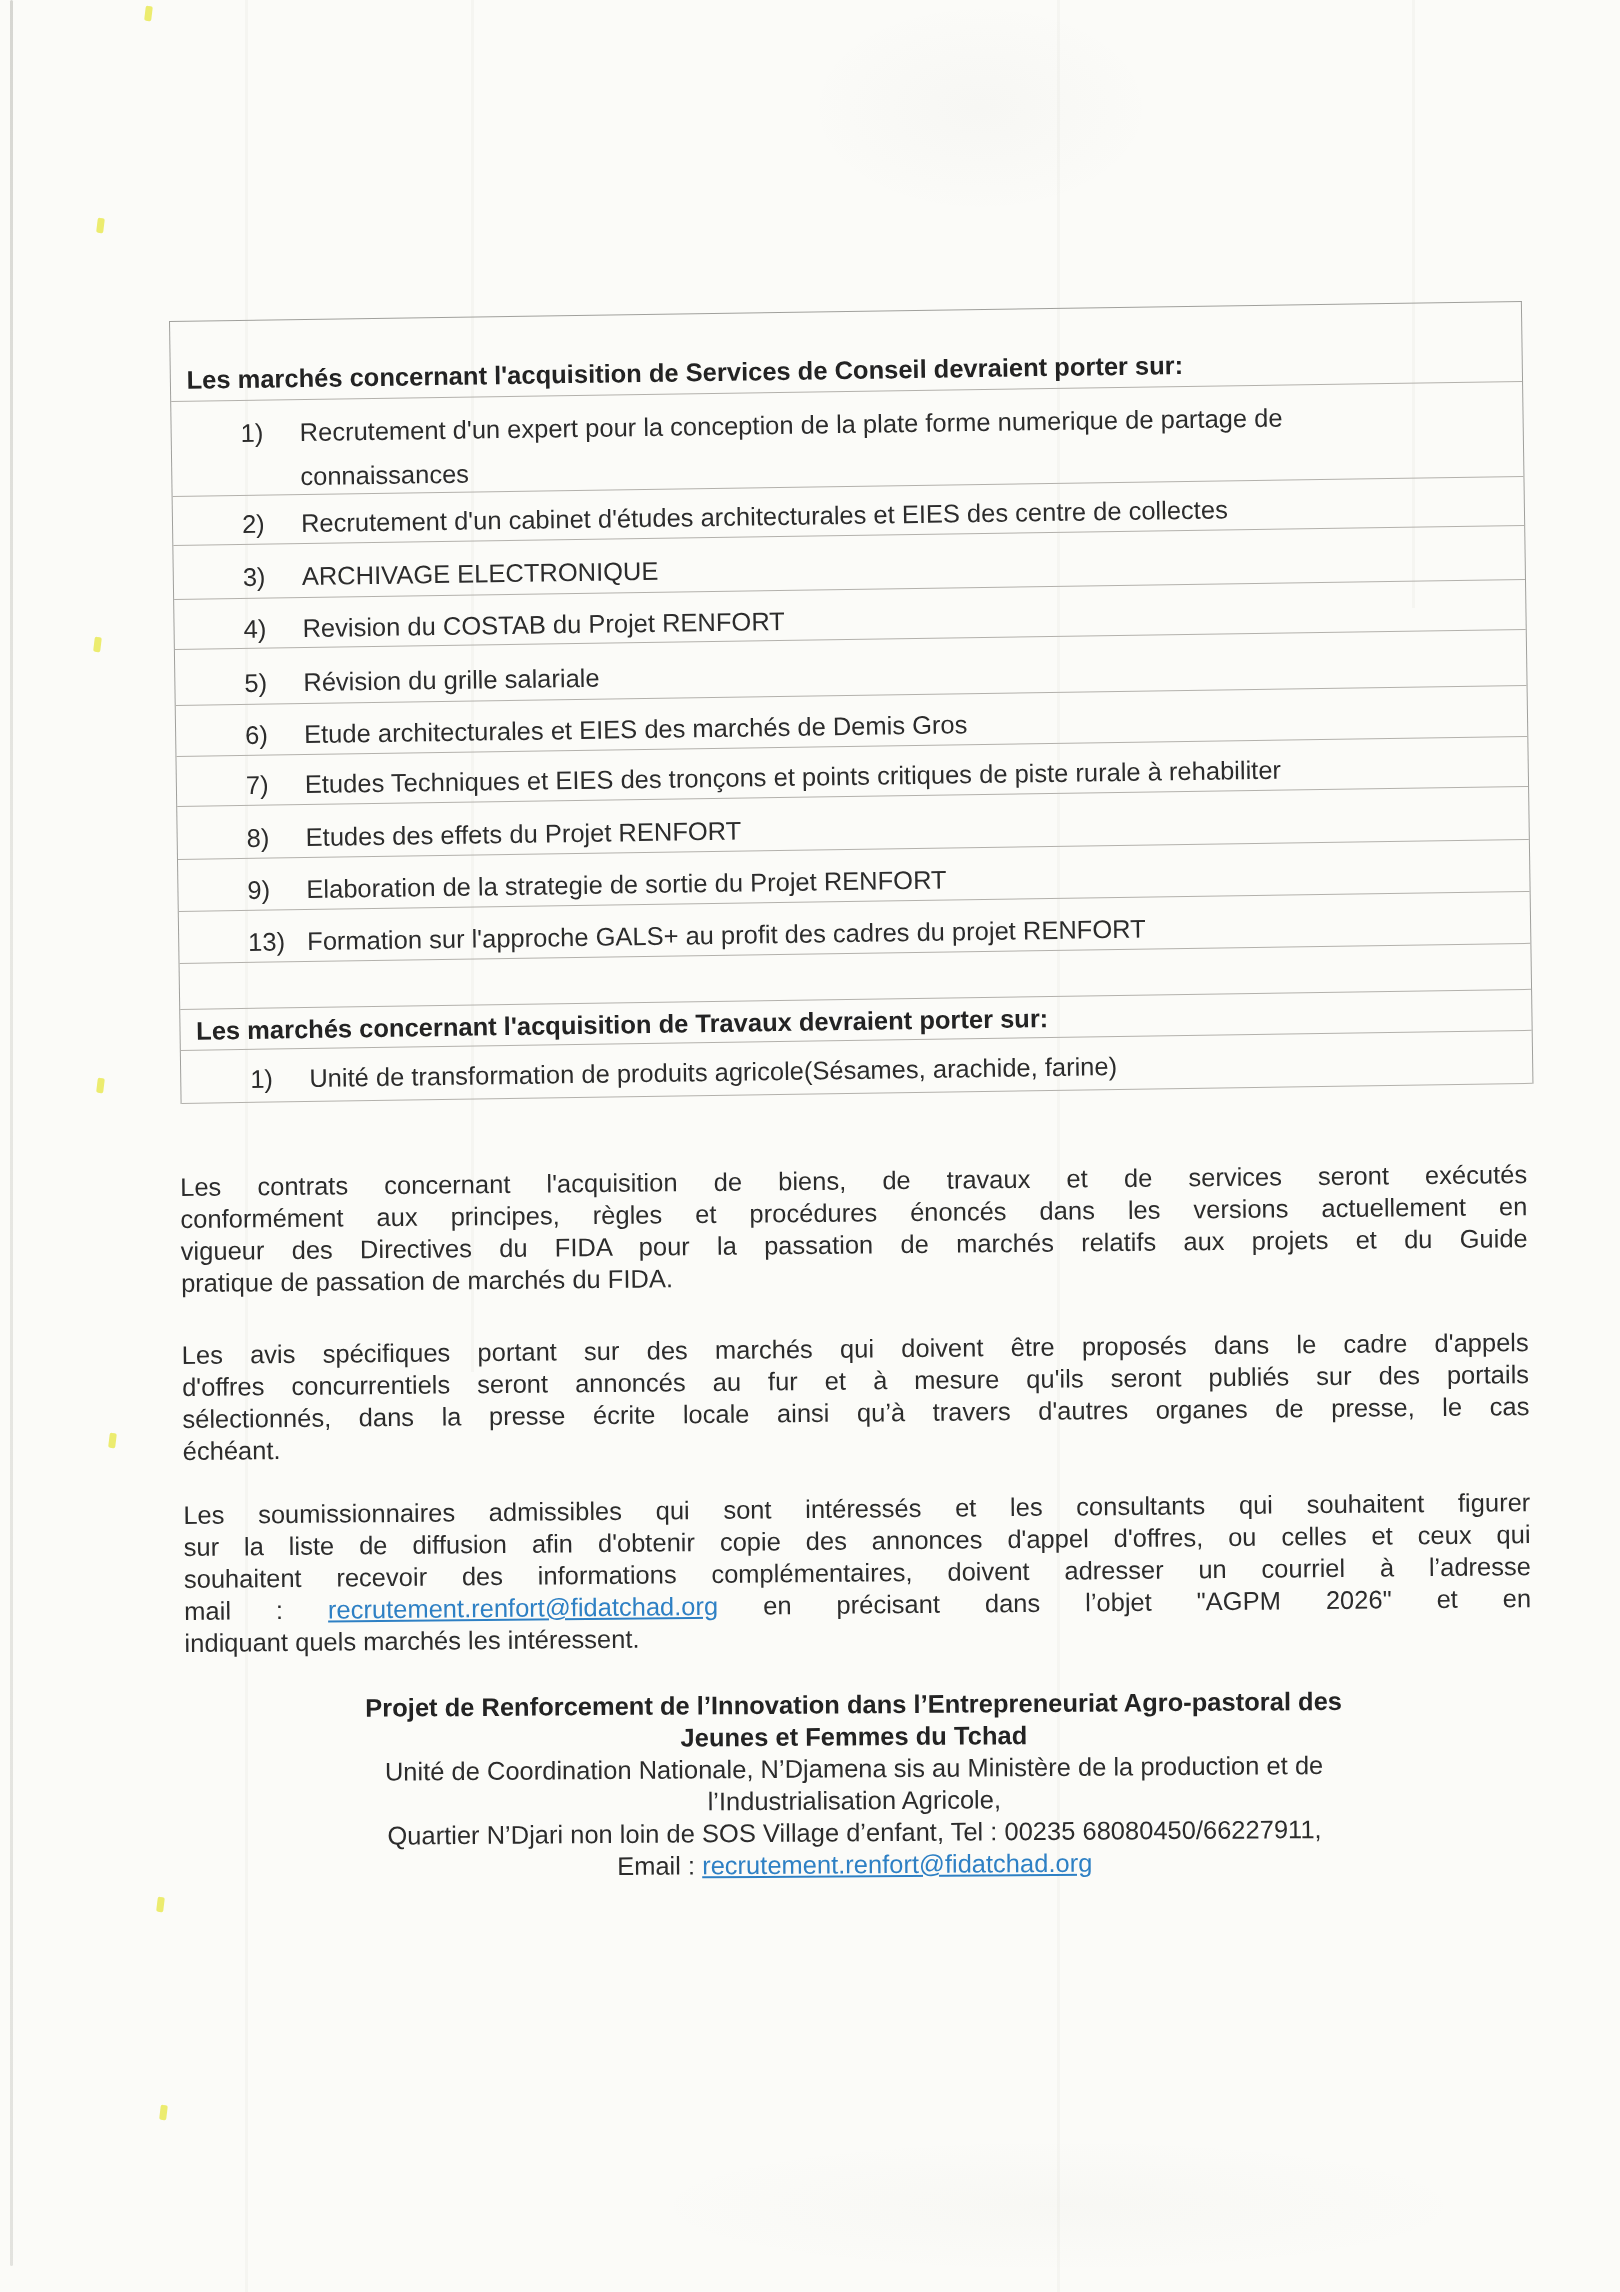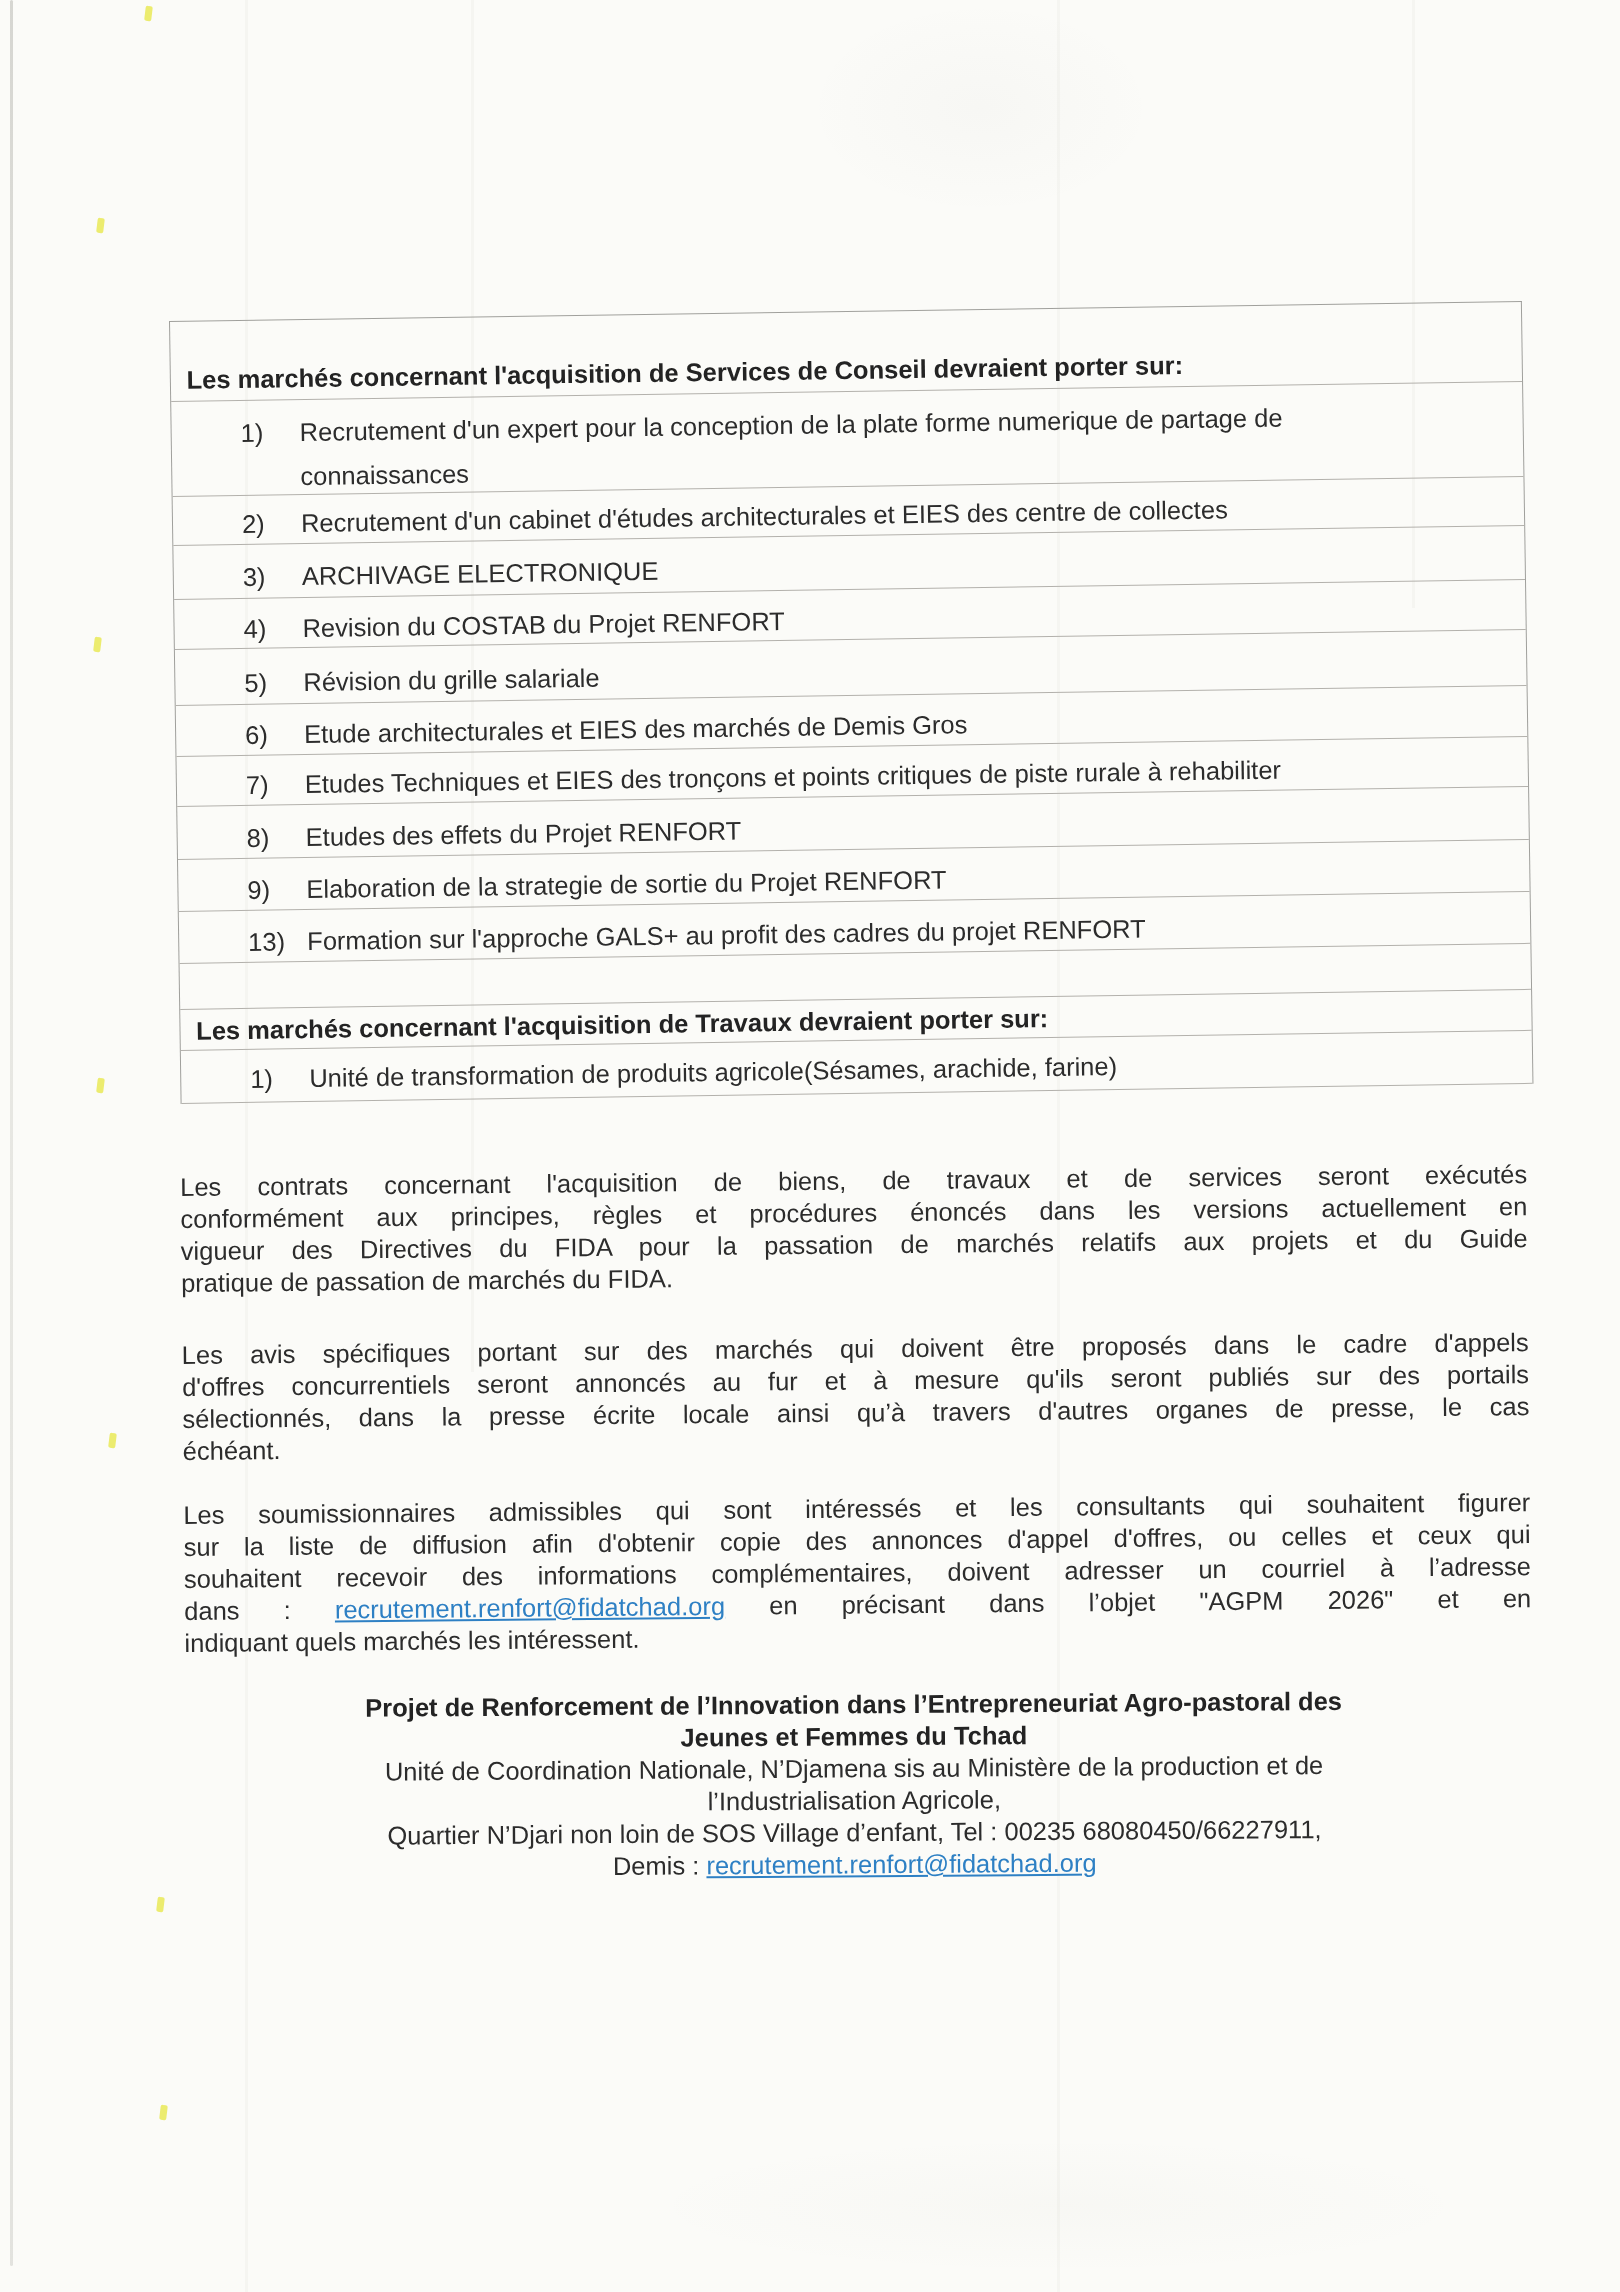--- a/index.html
+++ b/index.html
@@ -143,32 +143,32 @@
     <div class="jline">d'offres concurrentiels seront annoncés au fur et à mesure qu'ils seront publiés sur des portails</div>
     <div class="jline">sélectionnés, dans la presse écrite locale ainsi qu’à travers d'autres organes de presse, le cas</div>
     <div class="jline last">échéant.</div>
   </div>
   <div class="gap-md"></div>
   <div class="para">
     <div class="jline">Les soumissionnaires admissibles qui sont intéressés et les consultants qui souhaitent figurer</div>
     <div class="jline">sur la liste de diffusion afin d'obtenir copie des annonces d'appel d'offres, ou celles et ceux qui</div>
     <div class="jline">souhaitent recevoir des informations complémentaires, doivent adresser un courriel à l’adresse</div>
     <div class="jline">
-      <span>dans :</span>
+      <span>mail :</span>
       <a class="link">recrutement.renfort@fidatchad.org</a>
       <span>en précisant dans l’objet "AGPM 2026" et en</span>
     </div>
     <div class="jline last">indiquant quels marchés les intéressent.</div>
   </div>
 </div>
 
 <div class="footer-block">
   <div class="fline bold">Projet de Renforcement de l’Innovation dans l’Entrepreneuriat Agro-pastoral des</div>
   <div class="fline bold">Jeunes et Femmes du Tchad</div>
   <div class="fline">Unité de Coordination Nationale, N’Djamena sis au Ministère de la production et de</div>
   <div class="fline">l’Industrialisation Agricole,</div>
   <div class="fline">Quartier N’Djari non loin de SOS Village d’enfant, Tel : 00235 68080450/66227911,</div>
   <div class="fline">
-    <span>Demis :</span>
+    <span>Email :</span>
     <a class="link">recrutement.renfort@fidatchad.org</a>
   </div>
 </div>
 
 
 </body></html>

